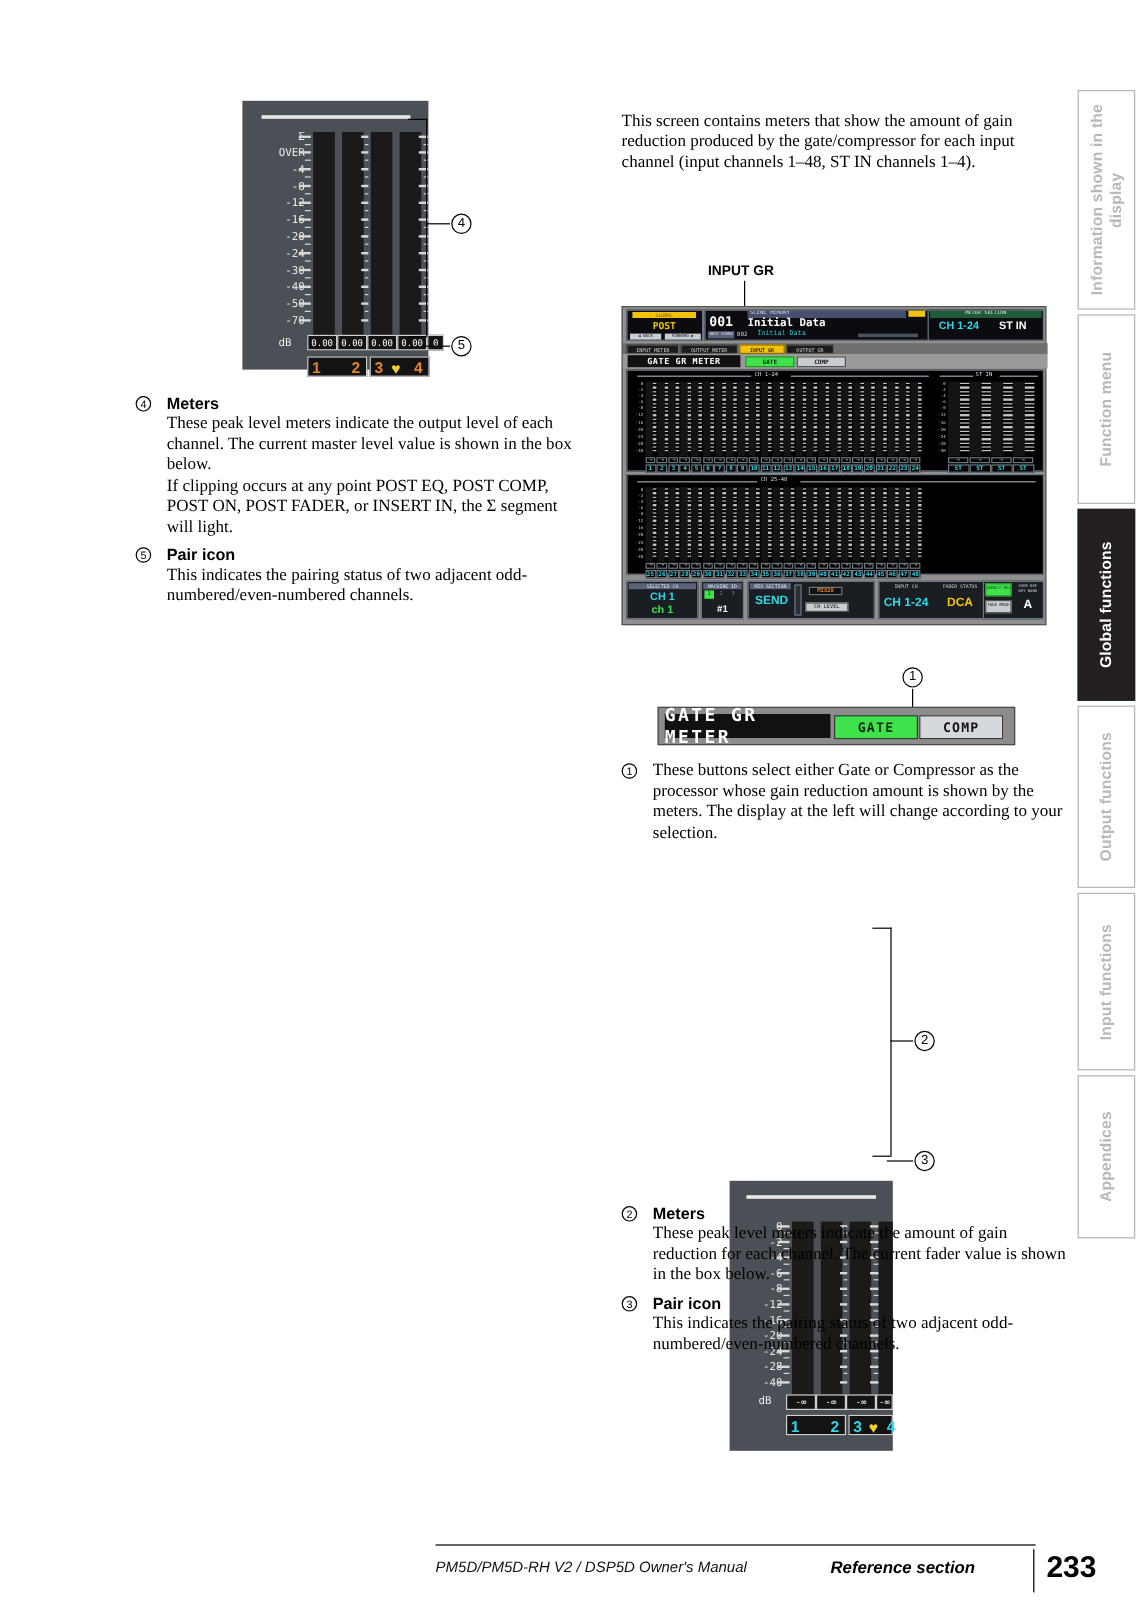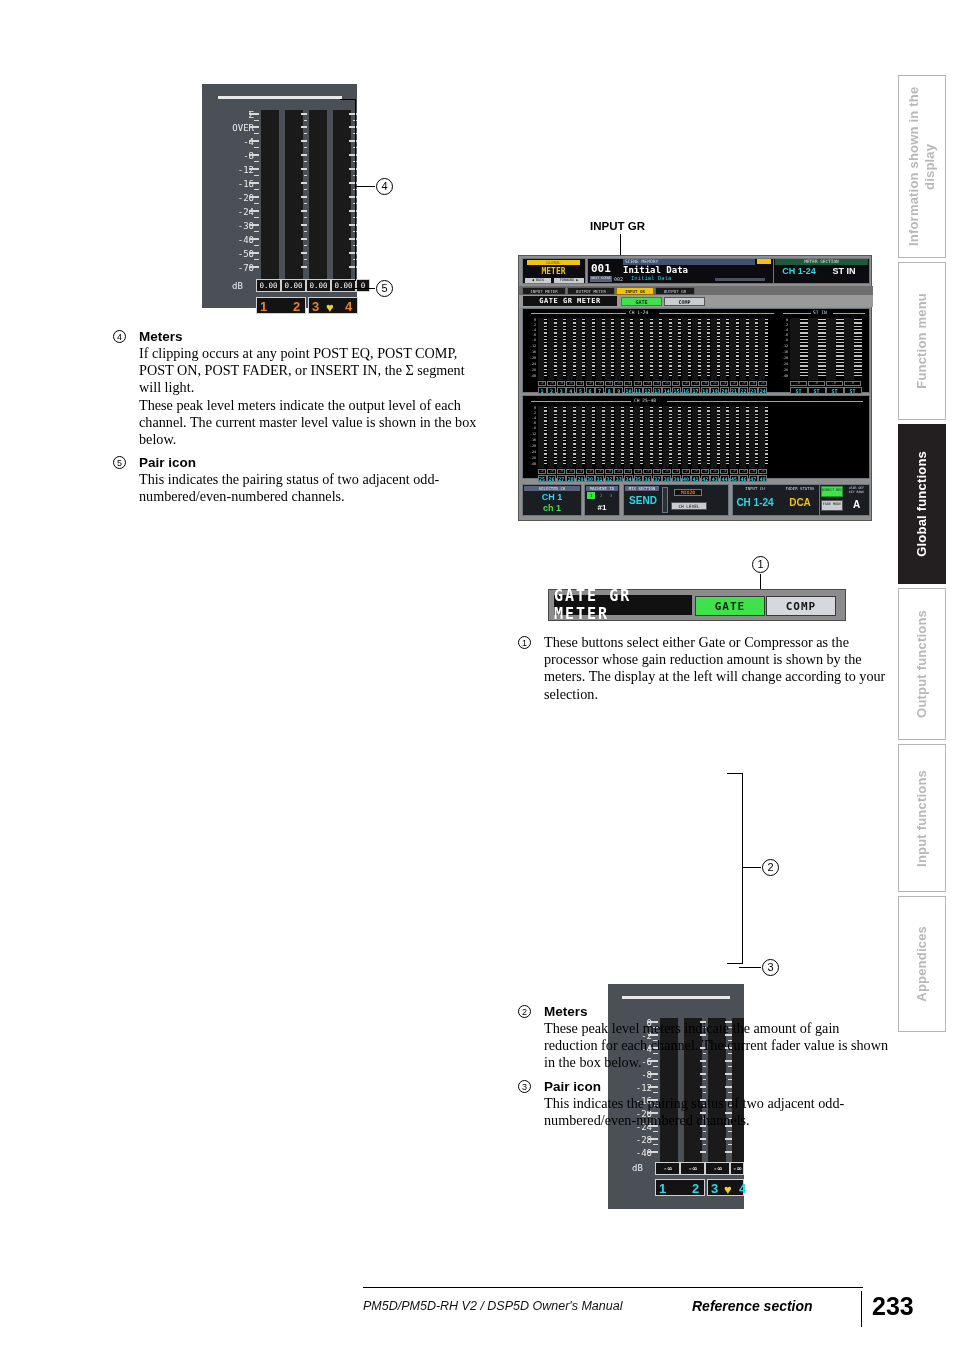--- a/index.html
+++ b/index.html
@@ -247,45 +247,46 @@
   <div class="leader abs" style="left:355px;top:186px;width:20px;height:1px;"></div>
   <div class="calloutnum" style="left:376px;top:178px;">4</div>
   <div class="leader abs" style="left:352px;top:288px;width:23px;height:1px;"></div>
   <div class="calloutnum" style="left:376px;top:280px;">5</div>
 
   <div class="abs" style="left:113px;top:328px;width:372px;">
     <div class="item">
       <span class="bullet num-circle">4</span>
       <div class="ttl">Meters</div>
       <div class="body">
+        <p>These peak level meters indicate the output level of each channel. The current master level value is shown in the box below.</p>
         <p>If clipping occurs at any point POST EQ, POST COMP, POST ON, POST FADER, or INSERT IN, the Σ segment will light.</p>
-        <p>These peak level meters indicate the output level of each channel. The current master level value is shown in the box below.</p>
       </div>
     </div>
     <div class="item" style="margin-top:6px;">
       <span class="bullet num-circle">5</span>
       <div class="ttl">Pair icon</div>
       <div class="body">
         <p>This indicates the pairing status of two adjacent odd-numbered/even-numbered channels.</p>
       </div>
     </div>
   </div>
 
   <div class="abs" style="left:518px;top:84px;width:354px;">
+    <div class="intro">This screen contains meters that show the amount of gain reduction produced by the gate/compressor for each input channel (input channels 1–48, ST IN channels 1–4).</div>
   </div>
 
   <div class="callout-label" style="left:590px;top:220px;">INPUT GR</div>
   <div class="leader abs" style="left:620px;top:234px;width:1px;height:26px;"></div>
 
   <div class="lcd" style="left:518px;top:255px;width:354px;height:266px;">
 
     <div class="tbox hdr-dark" style="left:3px;top:2px;width:64px;height:26px;border:1px solid #6d7782;"></div>
     <div class="tbox yellow-bar" style="left:8px;top:4px;width:53px;height:5px;"></div>
     <div class="tbox" style="left:8px;top:3.5px;width:53px;text-align:center;font-family:'DejaVu Sans Mono',monospace;font-size:4px;line-height:6px;color:#7a5c00;">GLOBAL</div>
-    <div class="tbox" style="left:8px;top:11px;width:53px;text-align:center;font-family:'DejaVu Sans Mono',monospace;font-weight:bold;font-size:8px;line-height:10px;color:#f2c30d;">METER</div>
+    <div class="tbox" style="left:8px;top:11px;width:53px;text-align:center;font-family:'DejaVu Sans Mono',monospace;font-weight:bold;font-size:8px;line-height:10px;color:#f2c30d;">POST</div>
     <div class="tbox grey-btn" style="left:6px;top:22px;width:26px;height:5px;text-align:center;font-family:'DejaVu Sans Mono',monospace;font-size:3.4px;line-height:5px;">◀ BACK</div>
     <div class="tbox grey-btn" style="left:35px;top:22px;width:30px;height:5px;text-align:center;font-family:'DejaVu Sans Mono',monospace;font-size:3.4px;line-height:5px;">FORWARD ▶</div>
 
     <div class="tbox hdr-dark" style="left:68px;top:2px;width:198px;height:26px;border:1px solid #6d7782;"></div>
     <div class="tbox" style="left:72px;top:6px;width:30px;font-family:'DejaVu Sans Mono',monospace;font-weight:bold;font-size:11px;line-height:13px;color:#fff;">001</div>
     <div class="tbox lbl-bar" style="left:104px;top:3px;width:132px;text-align:left;padding-left:2px;">SCENE MEMORY</div>
     <div class="tbox yellow-bar" style="left:238px;top:3px;width:14px;height:5px;"></div>
     <div class="tbox" style="left:104px;top:8px;width:150px;font-family:'DejaVu Sans Mono',monospace;font-weight:bold;font-size:9px;line-height:12px;color:#fff;">Initial Data</div>
     <div class="tbox" style="left:71px;top:20px;width:22px;height:6px;background:#59627a;color:#dfe4ee;font-family:'DejaVu Sans Mono',monospace;font-size:3.2px;line-height:3.2px;text-align:center;padding-top:1px;">NEXT SCENE</div>
     <div class="tbox" style="left:95px;top:20px;width:14px;font-family:'DejaVu Sans Mono',monospace;font-size:5px;line-height:6px;color:#cfd5db;">002</div>

